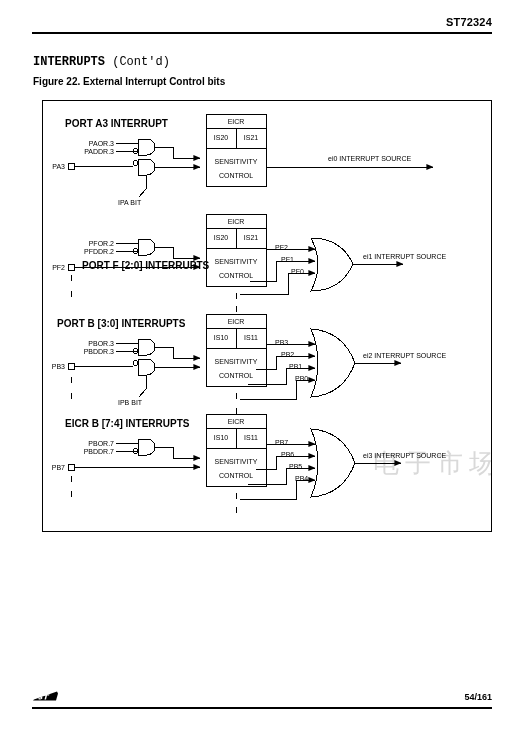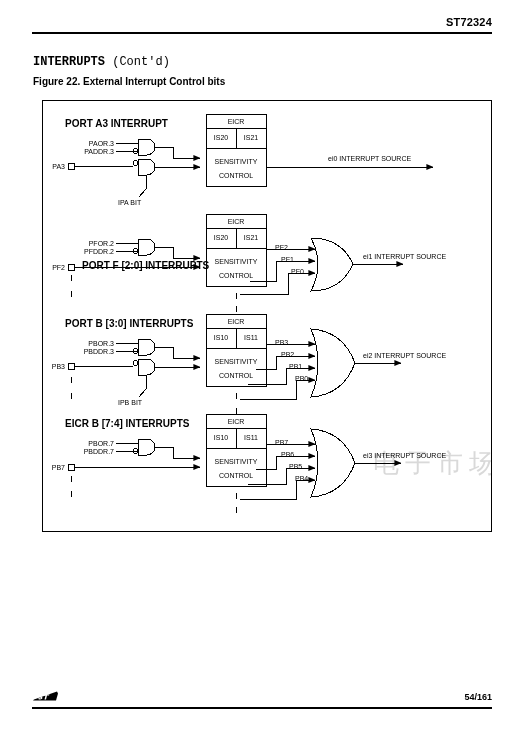--- a/index.html
+++ b/index.html
@@ -251,21 +251,21 @@
       <div class="t c" style="left:193px; top:117px;">EICR</div>
       <div class="t c" style="left:178px; top:133px;">IS20</div>
       <div class="t c" style="left:208px; top:133px;">IS21</div>
       <div class="t c" style="left:193px; top:157px;">SENSITIVITY</div>
       <div class="t c" style="left:193px; top:171px;">CONTROL</div>
       <div class="t" style="left:232px; top:143px;">PF2</div>
       <div class="t" style="left:238px; top:155px;">PF1</div>
       <div class="t" style="left:248px; top:167px;">PF0</div>
       <div class="t" style="left:320px; top:152px;">ei1 INTERRUPT SOURCE</div>
 
-      <div class="t bold" style="left:22px; top:218px;">PORT B [3:0] INTERRUPTS</div>
+      <div class="t bold" style="left:14px; top:218px;">PORT B [3:0] INTERRUPTS</div>
       <div class="t r" style="left:71px; top:239px;">PBOR.3</div>
       <div class="t r" style="left:71px; top:247px;">PBDDR.3</div>
       <div class="t r" style="left:22px; top:262px;">PB3</div>
       <div class="t" style="left:75px; top:298px;">IPB BIT</div>
       <div class="t c" style="left:193px; top:217px;">EICR</div>
       <div class="t c" style="left:178px; top:233px;">IS10</div>
       <div class="t c" style="left:208px; top:233px;">IS11</div>
       <div class="t c" style="left:193px; top:257px;">SENSITIVITY</div>
       <div class="t c" style="left:193px; top:271px;">CONTROL</div>
       <div class="t" style="left:232px; top:238px;">PB3</div>

